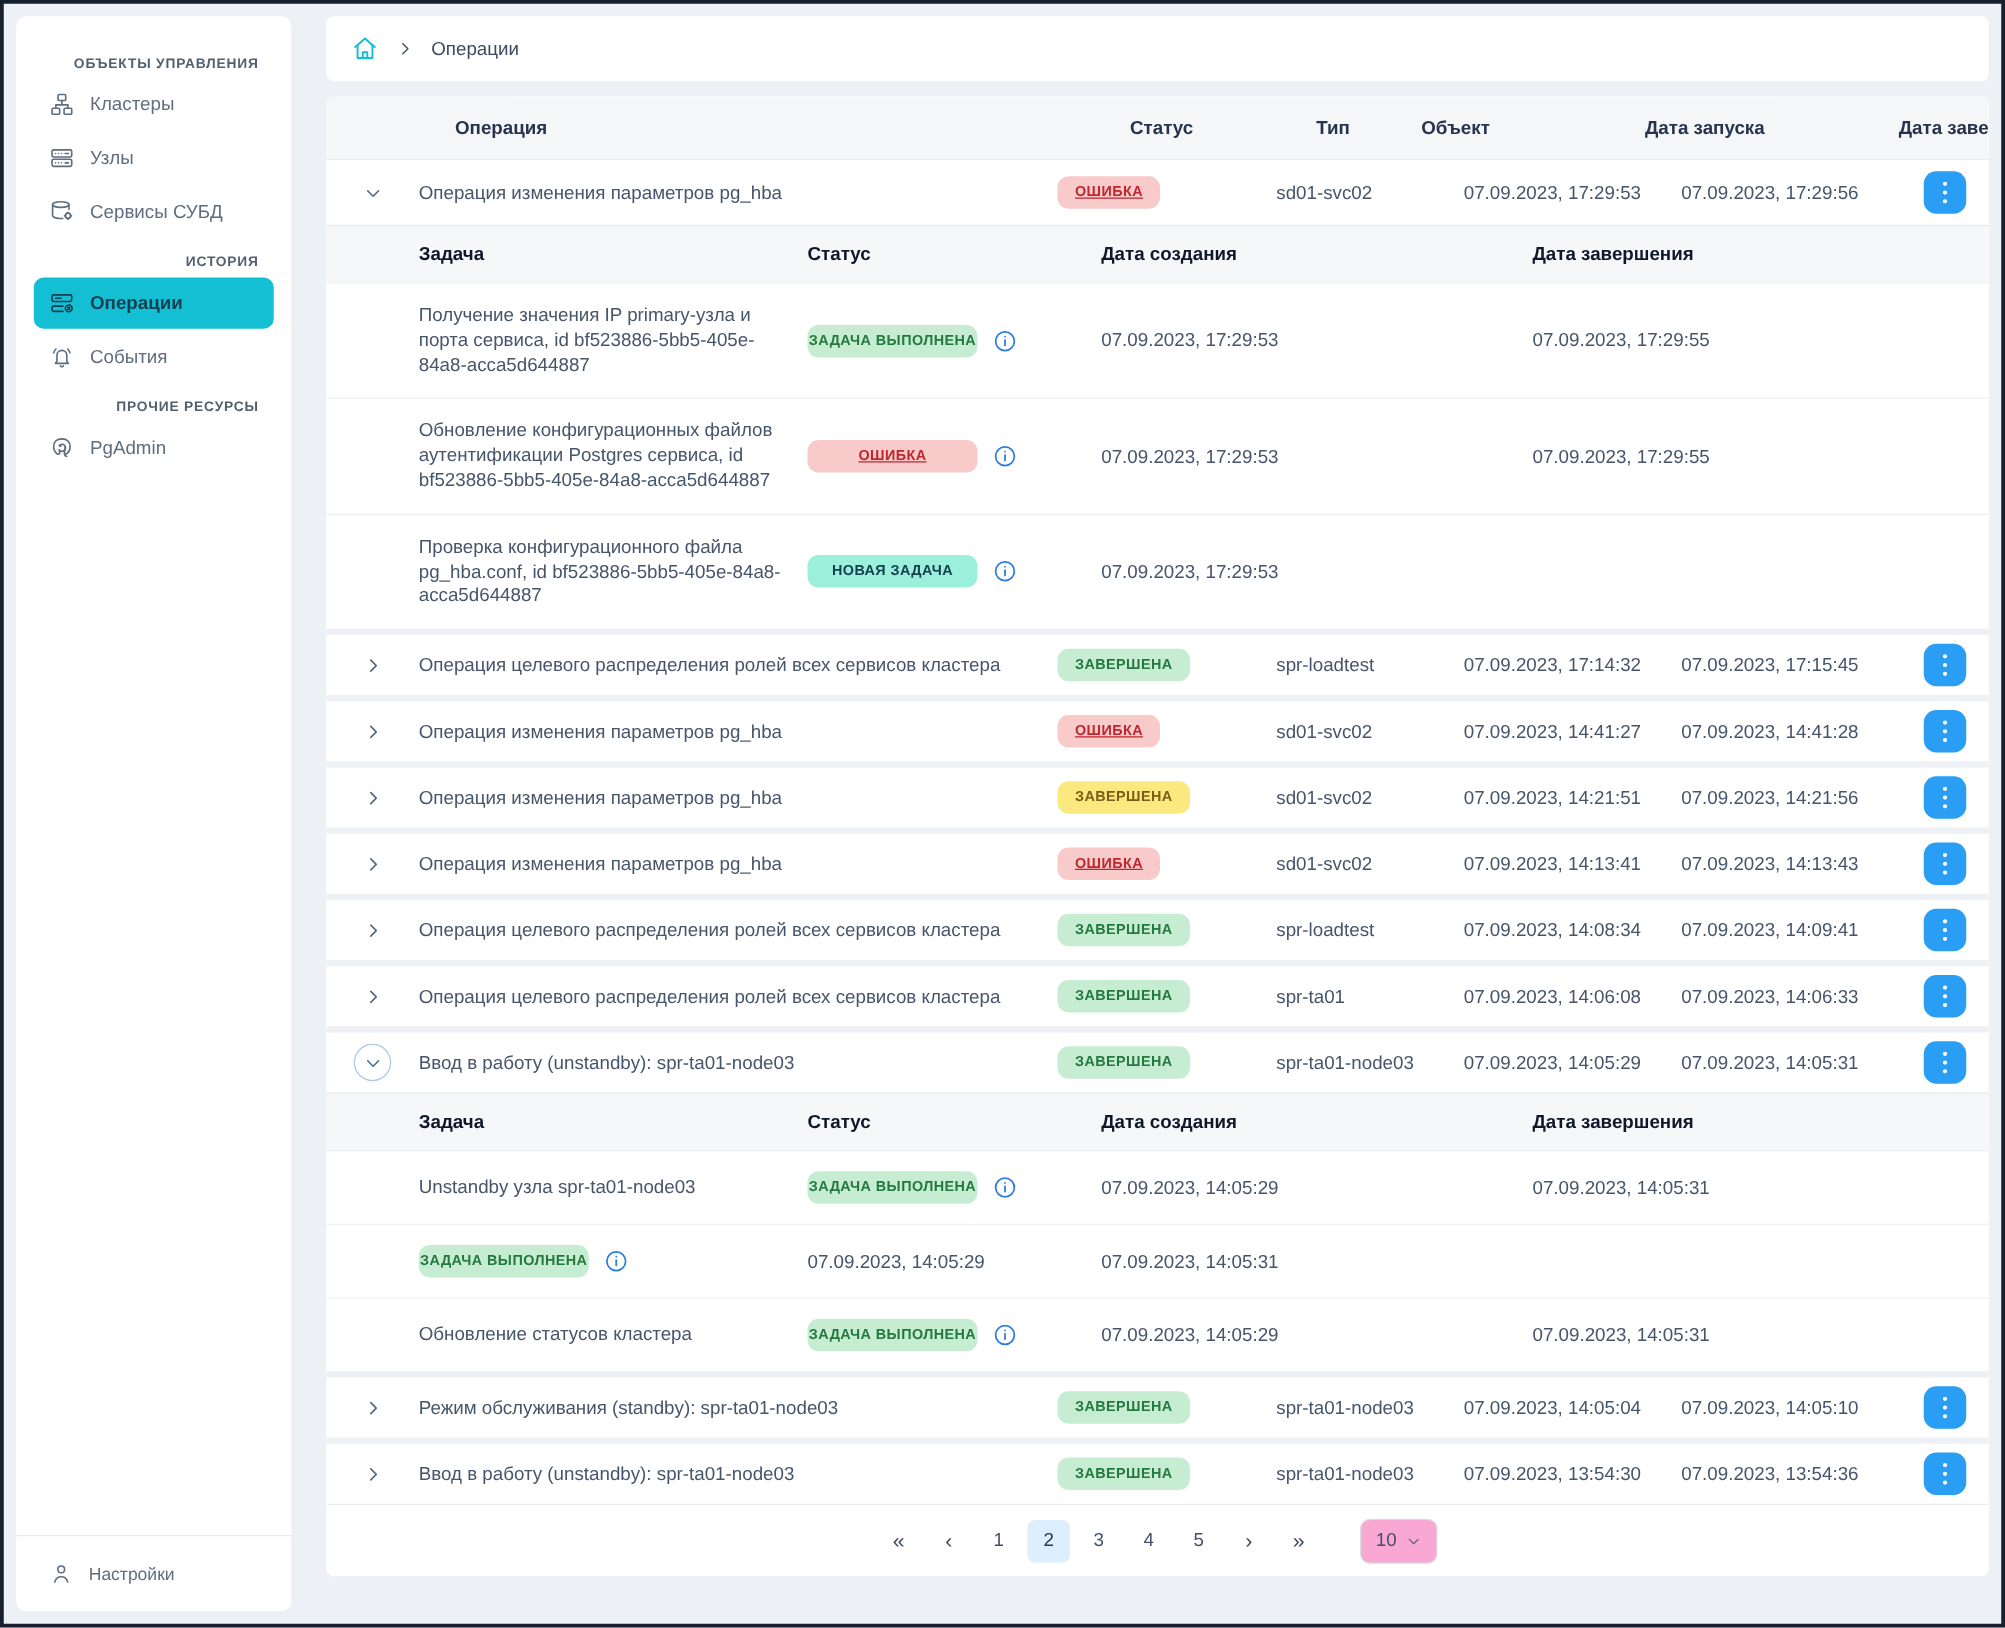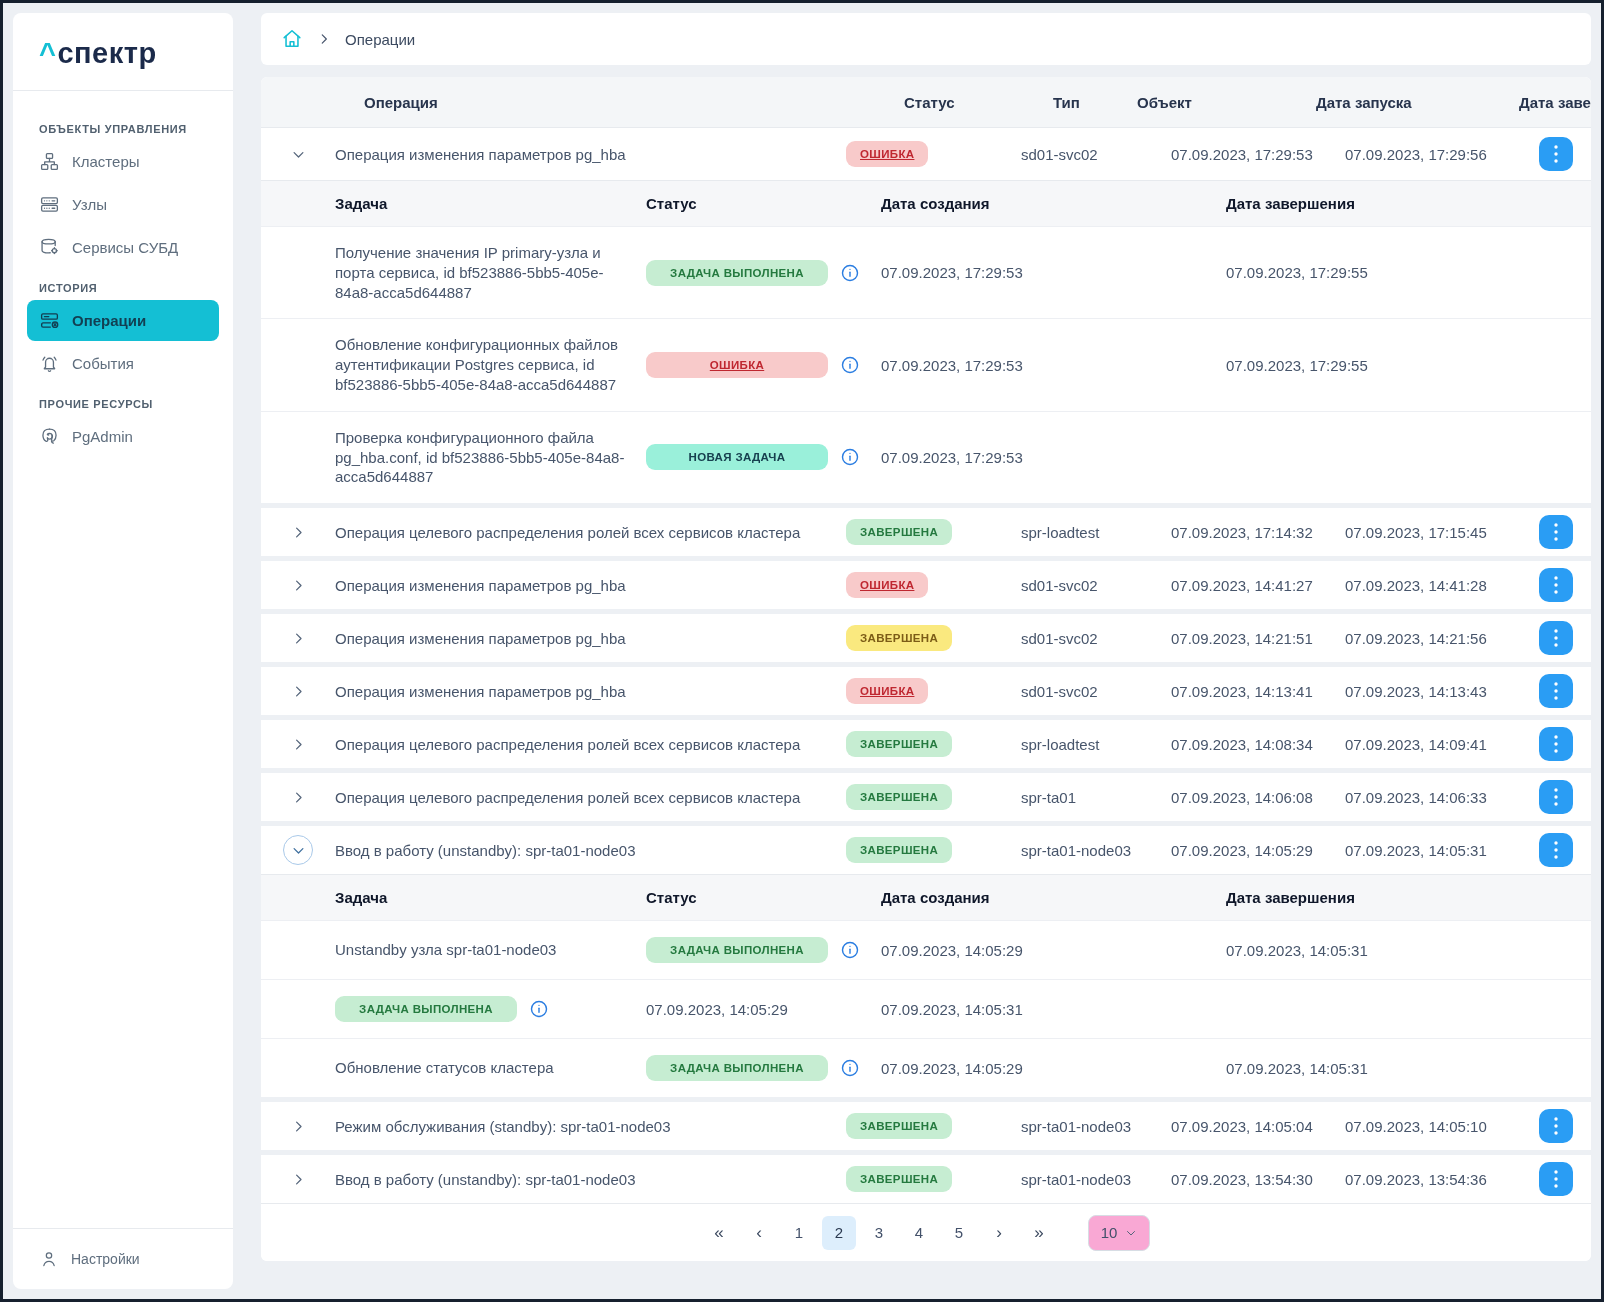--- a/index.html
+++ b/index.html
@@ -11,21 +11,21 @@
   *{margin:0;padding:0;box-sizing:border-box;}
   html,body{width:1604px;height:1302px;}
   body{font-family:"Liberation Sans","DejaVu Sans",sans-serif;background:#16202e;}
   .frame{position:relative;width:1604px;height:1302px;border:3px solid #16202e;background:var(--bg);overflow:hidden;}
 
   
   .sidebar{position:absolute;left:10px;top:10px;bottom:10px;width:220px;background:var(--card);
     border-radius:8px;display:flex;flex-direction:column;}
   .logo{padding:24px 26px 20px 26px;font-size:29px;font-weight:800;letter-spacing:.5px;color:#1b2a4a;border-bottom:1px solid var(--hair);}
   .logo .caret{color:var(--teal);margin-right:1px;}
-  .side-nav{flex:1;padding:18px 14px 0 14px;}
+  .side-nav{flex:1;padding:18px 14px 0 14px;text-align:right;}
   .side-section{font-size:11px;font-weight:700;letter-spacing:.06em;color:#51606f;margin:14px 12px 6px 12px;}
   .side-item{display:flex;align-items:center;gap:12px;padding:10px 12px;margin:2px 0;border-radius:8px;
     font-size:15px;color:var(--muted);cursor:pointer;}
   .side-item svg{width:21px;height:21px;stroke:#5f6e7e;fill:none;stroke-width:1.5;stroke-linecap:round;stroke-linejoin:round;flex:0 0 auto;}
   .side-item.active{background:var(--teal);color:#123f52;font-weight:600;}
   .side-item.active svg{stroke:#123f52;}
   .side-footer{border-top:1px solid var(--hair);padding:20px 26px;display:flex;align-items:center;gap:12px;
     font-size:14px;color:var(--muted);cursor:pointer;}
   .side-footer svg{width:20px;height:20px;stroke:#5f6e7e;fill:none;stroke-width:1.5;stroke-linecap:round;stroke-linejoin:round;}
 
@@ -60,21 +60,21 @@
   .row-chevron.open svg{transform:rotate(90deg);}
   .row-chevron.circled{border:1.5px solid #a9c9e9;}
   .row-chevron.circled svg{stroke:#3e6f9e;}
 
   .badge{display:inline-flex;align-items:center;justify-content:center;padding:7px 14px;border-radius:9px;
     font-size:11.5px;font-weight:700;letter-spacing:.03em;white-space:nowrap;}
   .badge-error{background:#f8caca;color:#bf2730;text-decoration:underline;}
   .badge-success{background:#c6edd2;color:#24793f;}
   .badge-warning{background:#fae97f;color:#7c5c17;}
   .badge-new{background:#9af0da;color:#17404f;}
-  .task-row .badge{width:182px;}
+  .task-row .badge{width:136px;}
   .status-flex{display:flex;align-items:center;gap:12px;}
   .info-icon{width:20px;height:20px;flex:0 0 auto;cursor:pointer;}
   .info-icon svg{width:20px;height:20px;stroke:var(--info);fill:none;stroke-width:1.7;stroke-linecap:round;}
 
   .action-cell{display:flex;justify-content:center;align-items:center;}
   .action-btn{width:34px;height:34px;background:var(--blue);border:none;border-radius:10px;cursor:pointer;
     display:flex;align-items:center;justify-content:center;}
   .action-btn svg{width:4px;height:18px;fill:#ffffff;}
 
   
@@ -86,21 +86,20 @@
   .page-size{margin-left:26px;width:62px;height:36px;border:1px solid #d7dde4;border-radius:8px;background:#f9a8d4;
     display:flex;align-items:center;justify-content:center;gap:8px;font-size:15px;color:#43516a;cursor:pointer;}
   .page-size svg{width:12px;height:12px;stroke:#55657b;fill:none;stroke-width:2;stroke-linecap:round;stroke-linejoin:round;}
 </style>
 </head>
 <body>
 
 <div class="frame">
 
   <aside class="sidebar">
-    <div class="logo"><span class="caret">^</span><span>спектр</span></div>
     <nav class="side-nav">
       <div class="side-section">ОБЪЕКТЫ УПРАВЛЕНИЯ</div>
       <div class="side-item">
         <svg viewBox="0 0 24 24">
             <rect x="8.5" y="3" width="7" height="5.5" rx="1"></rect>
             <rect x="3" y="15.5" width="7" height="5.5" rx="1"></rect>
             <rect x="14" y="15.5" width="7" height="5.5" rx="1"></rect>
             <path d="M12 8.5v4M6.5 15.5v-3h11v3"></path>
           </svg>
         <span>Кластеры</span>

